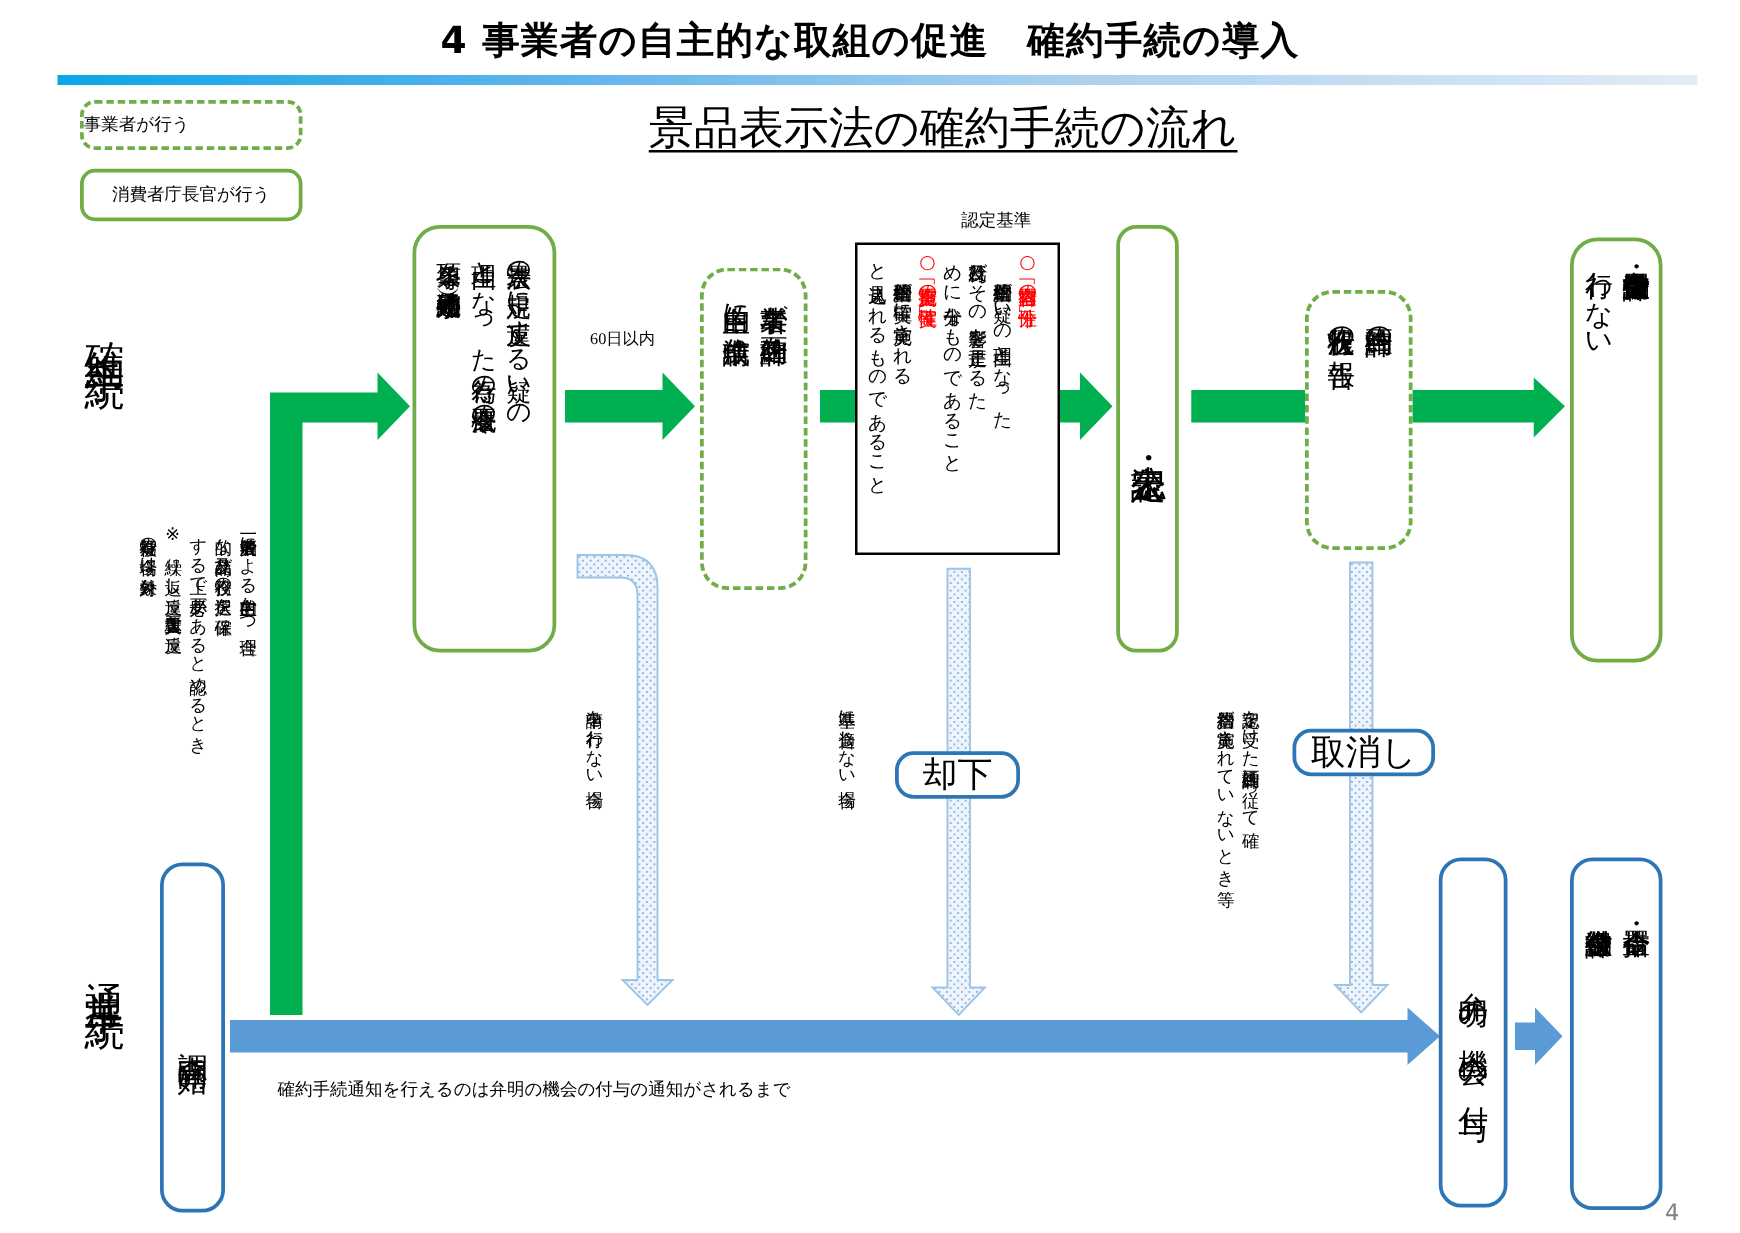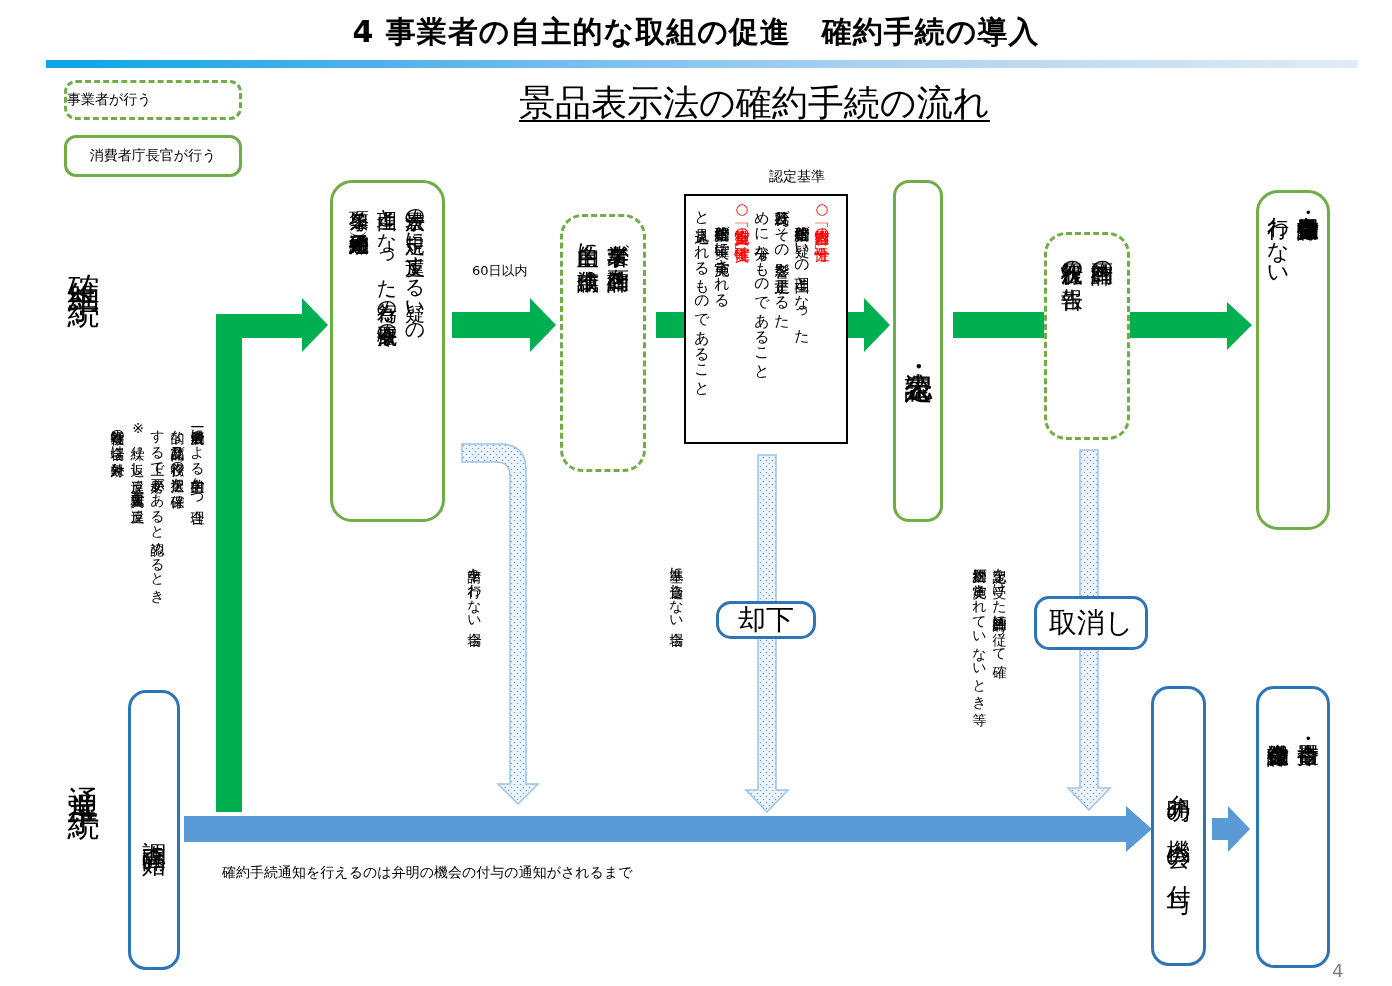--- a/index.html
+++ b/index.html
@@ -78,21 +78,21 @@
 </div>
 
 <div class="abs box-green center-flex" style="left:330px;top:180px;width:115px;height:342px;">
   <div class="vt" style="font-size:20px;line-height:28px;height:310px;">
     <span>景表法の規定に違反する疑いの</span><br>
     <span>理由となった行為の概要・法令の</span><br>
     <span>条項等を通知（確約手続通知）</span>
   </div>
 </div>
 
-<div class="abs small" style="left:472px;top:262px;font-size:13px;">60日以内</div>
+<div class="abs small" style="left:472px;top:262px;font-size:13px;font-family:Liberation Serif, serif;">60日以内</div>
 
 <div class="abs box-dash center-flex" style="left:560px;top:214px;width:86px;height:258px;">
   <div class="vt" style="font-size:22px;line-height:30px;height:230px;">
     <span>事業者が確約計画を</span><br>
     <span>自主的に作成・申請</span>
   </div>
 </div>
 
 <div class="abs small" style="left:728px;top:168px;font-size:14px;margin-left:41px;">認定基準</div>
 <div class="abs box-black" style="left:684px;top:194px;width:164px;height:250px;padding:4px 6px;">
@@ -125,21 +125,21 @@
   </div>
 </div>
 
 <div class="abs vt small" style="left:466px;top:558px;font-size:14px;">申請を行わない場合</div>
 <div class="abs vt small" style="left:668px;top:558px;font-size:14px;">基準に適合しない場合</div>
 <div class="abs label-box" style="left:716px;top:601px;width:100px;height:38px;">却下</div>
 <div class="abs vt small" style="left:970px;top:558px;font-size:14px;line-height:20px;">
   <span>認定を受けた確約計画に従って確</span><br>
   <span>約措置が実施されていないとき等</span>
 </div>
-<div class="abs label-box" style="left:1034px;top:596px;width:114px;height:54px;">取消し</div>
+<div class="abs label-box" style="left:1034px;top:583px;width:114px;height:38px;">取消し</div>
 
 <div class="abs box-blue center-flex" style="left:128px;top:690px;width:52px;height:280px;">
   <span class="vt" style="font-size:24px;letter-spacing:4px;">調査開始</span>
 </div>
 
 <div class="abs small" style="left:222px;top:862px;font-size:14px;line-height:20px;">
   <div>確約手続通知を行えるのは弁明の機会の付与の通知がされるまで</div>
 </div>
 
 <div class="abs box-blue center-flex" style="left:1151px;top:686px;width:55px;height:280px;">

